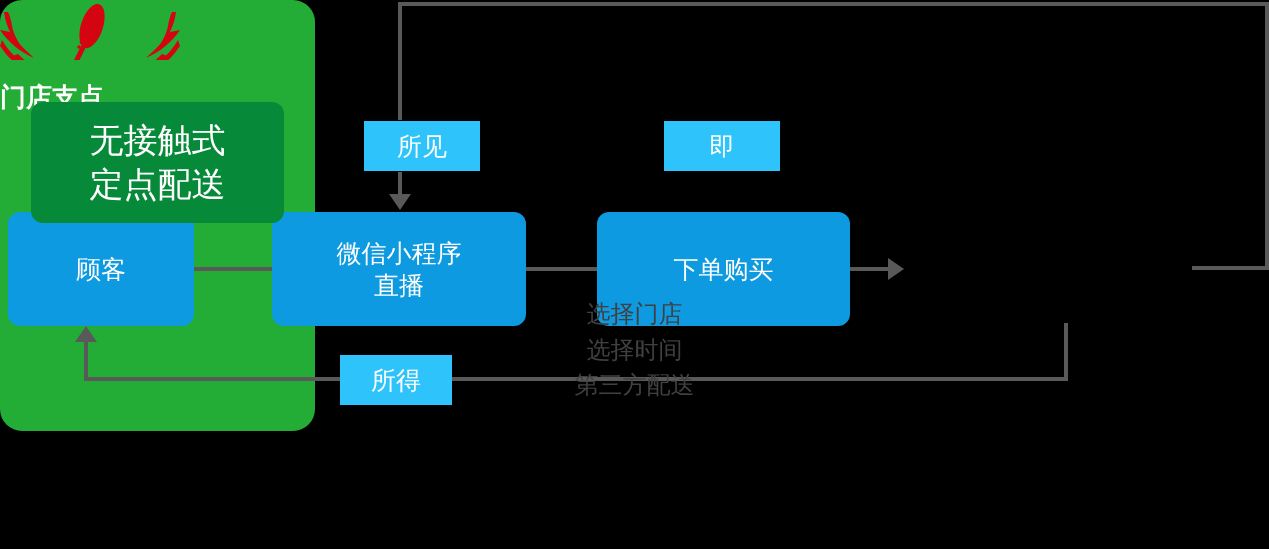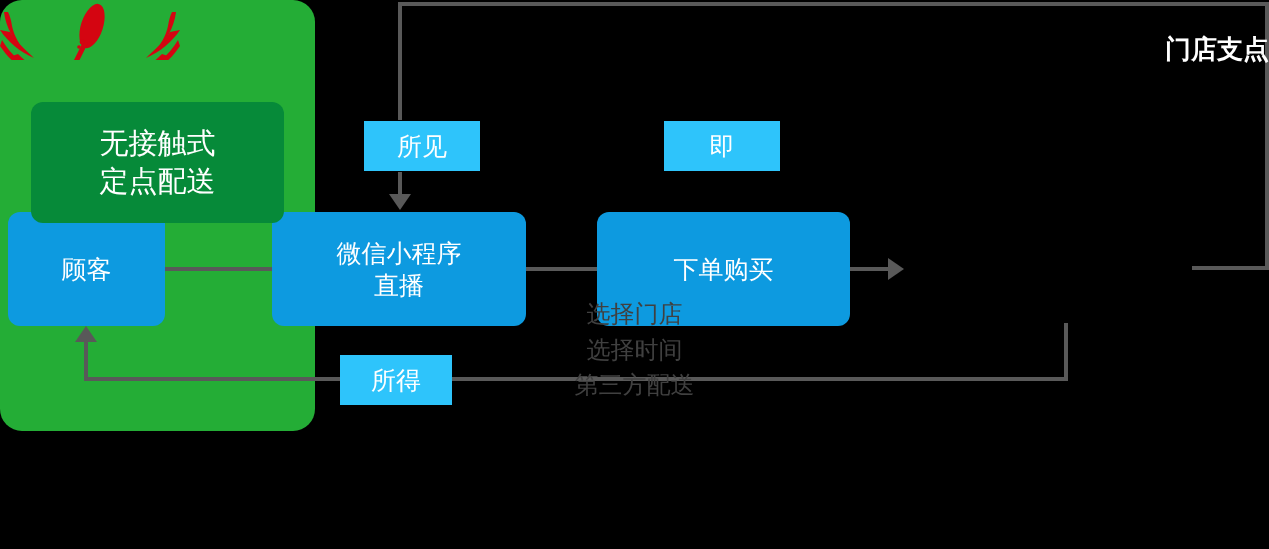--- a/index.html
+++ b/index.html
@@ -43,32 +43,33 @@
 
   .node-green-outer {
     background: #24ad36;
     border-radius: 22px;
     display: block;
   }
 
   .node-green-inner {
     background: #068a39;
     border-radius: 12px;
-    font-size: 29px;
+    font-size: 34px;
     text-align: right;
   }
 
   .green-title {
     position: absolute;
     left: 0;
     right: 0;
-    text-align: right;
+    text-align: left;
     color: #ffffff;
     font-size: 26px;
     font-weight: bold;
+    margin-top: 48px;
   }
 
   .green-list {
     position: absolute;
     left: 0;
     right: 0;
     text-align: center;
     color: #404040;
     font-size: 24px;
     line-height: 1.48;
@@ -155,21 +156,21 @@
   <div class="edge edge-h" style="left:526px; top:267px; width:71px;"></div>
 
   <div class="edge edge-h" style="left:850px; top:267px; width:40px;"></div>
   <div class="arrow arrow-right" style="left:888px; top:258px;"></div>
 
   <div class="edge edge-v" style="left:1064px; top:323px; height:58px;"></div>
   <div class="edge edge-h" style="left:84px; top:377px; width:982px;"></div>
   <div class="edge edge-v" style="left:84px; top:342px; height:37px;"></div>
   <div class="arrow arrow-up" style="left:75px; top:326px;"></div>
 
-  <div class="node node-blue" style="left:8px; top:212px; width:157px; height:114px;">
+  <div class="node node-blue" style="left:8px; top:212px; width:186px; height:114px;">
     <span>顾客</span>
   </div>
 
   <div class="node node-blue" style="left:597px; top:212px; width:253px; height:114px;">
     <span>下单购买</span>
   </div>
 
   <div class="node node-blue" style="left:272px; top:212px; width:254px; height:114px;">
     <span>微信小程序
 直播</span>

